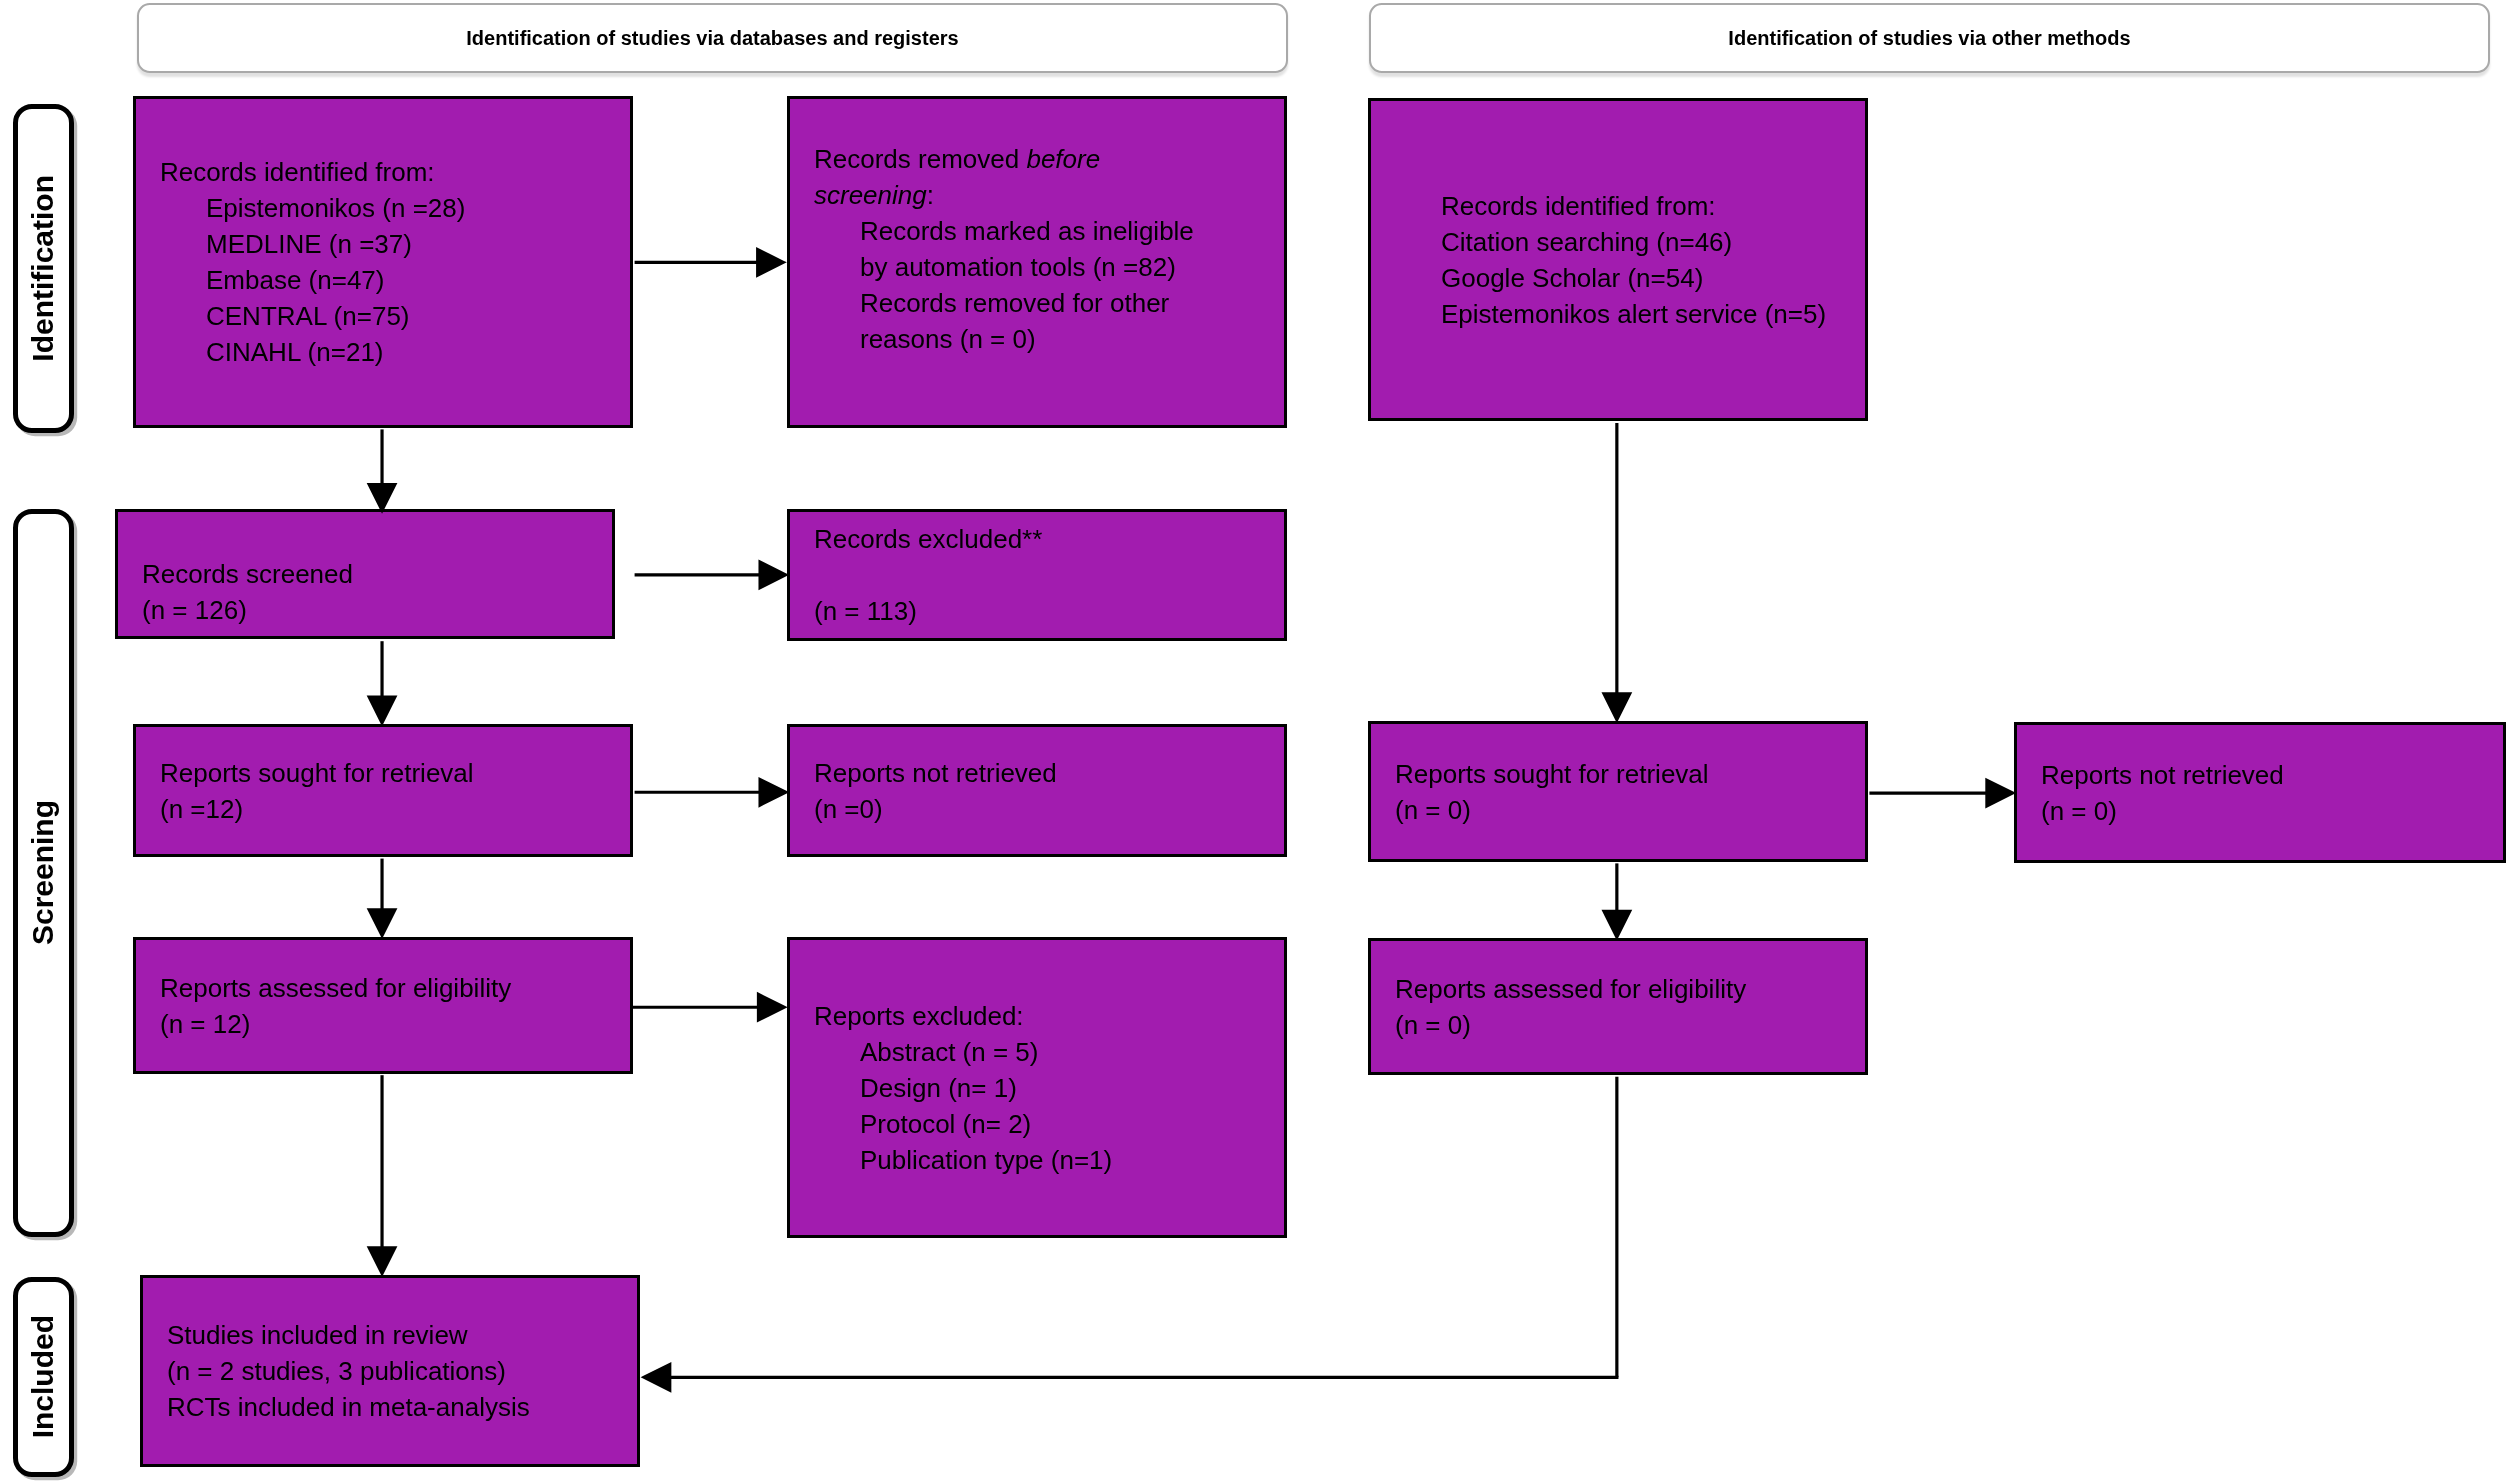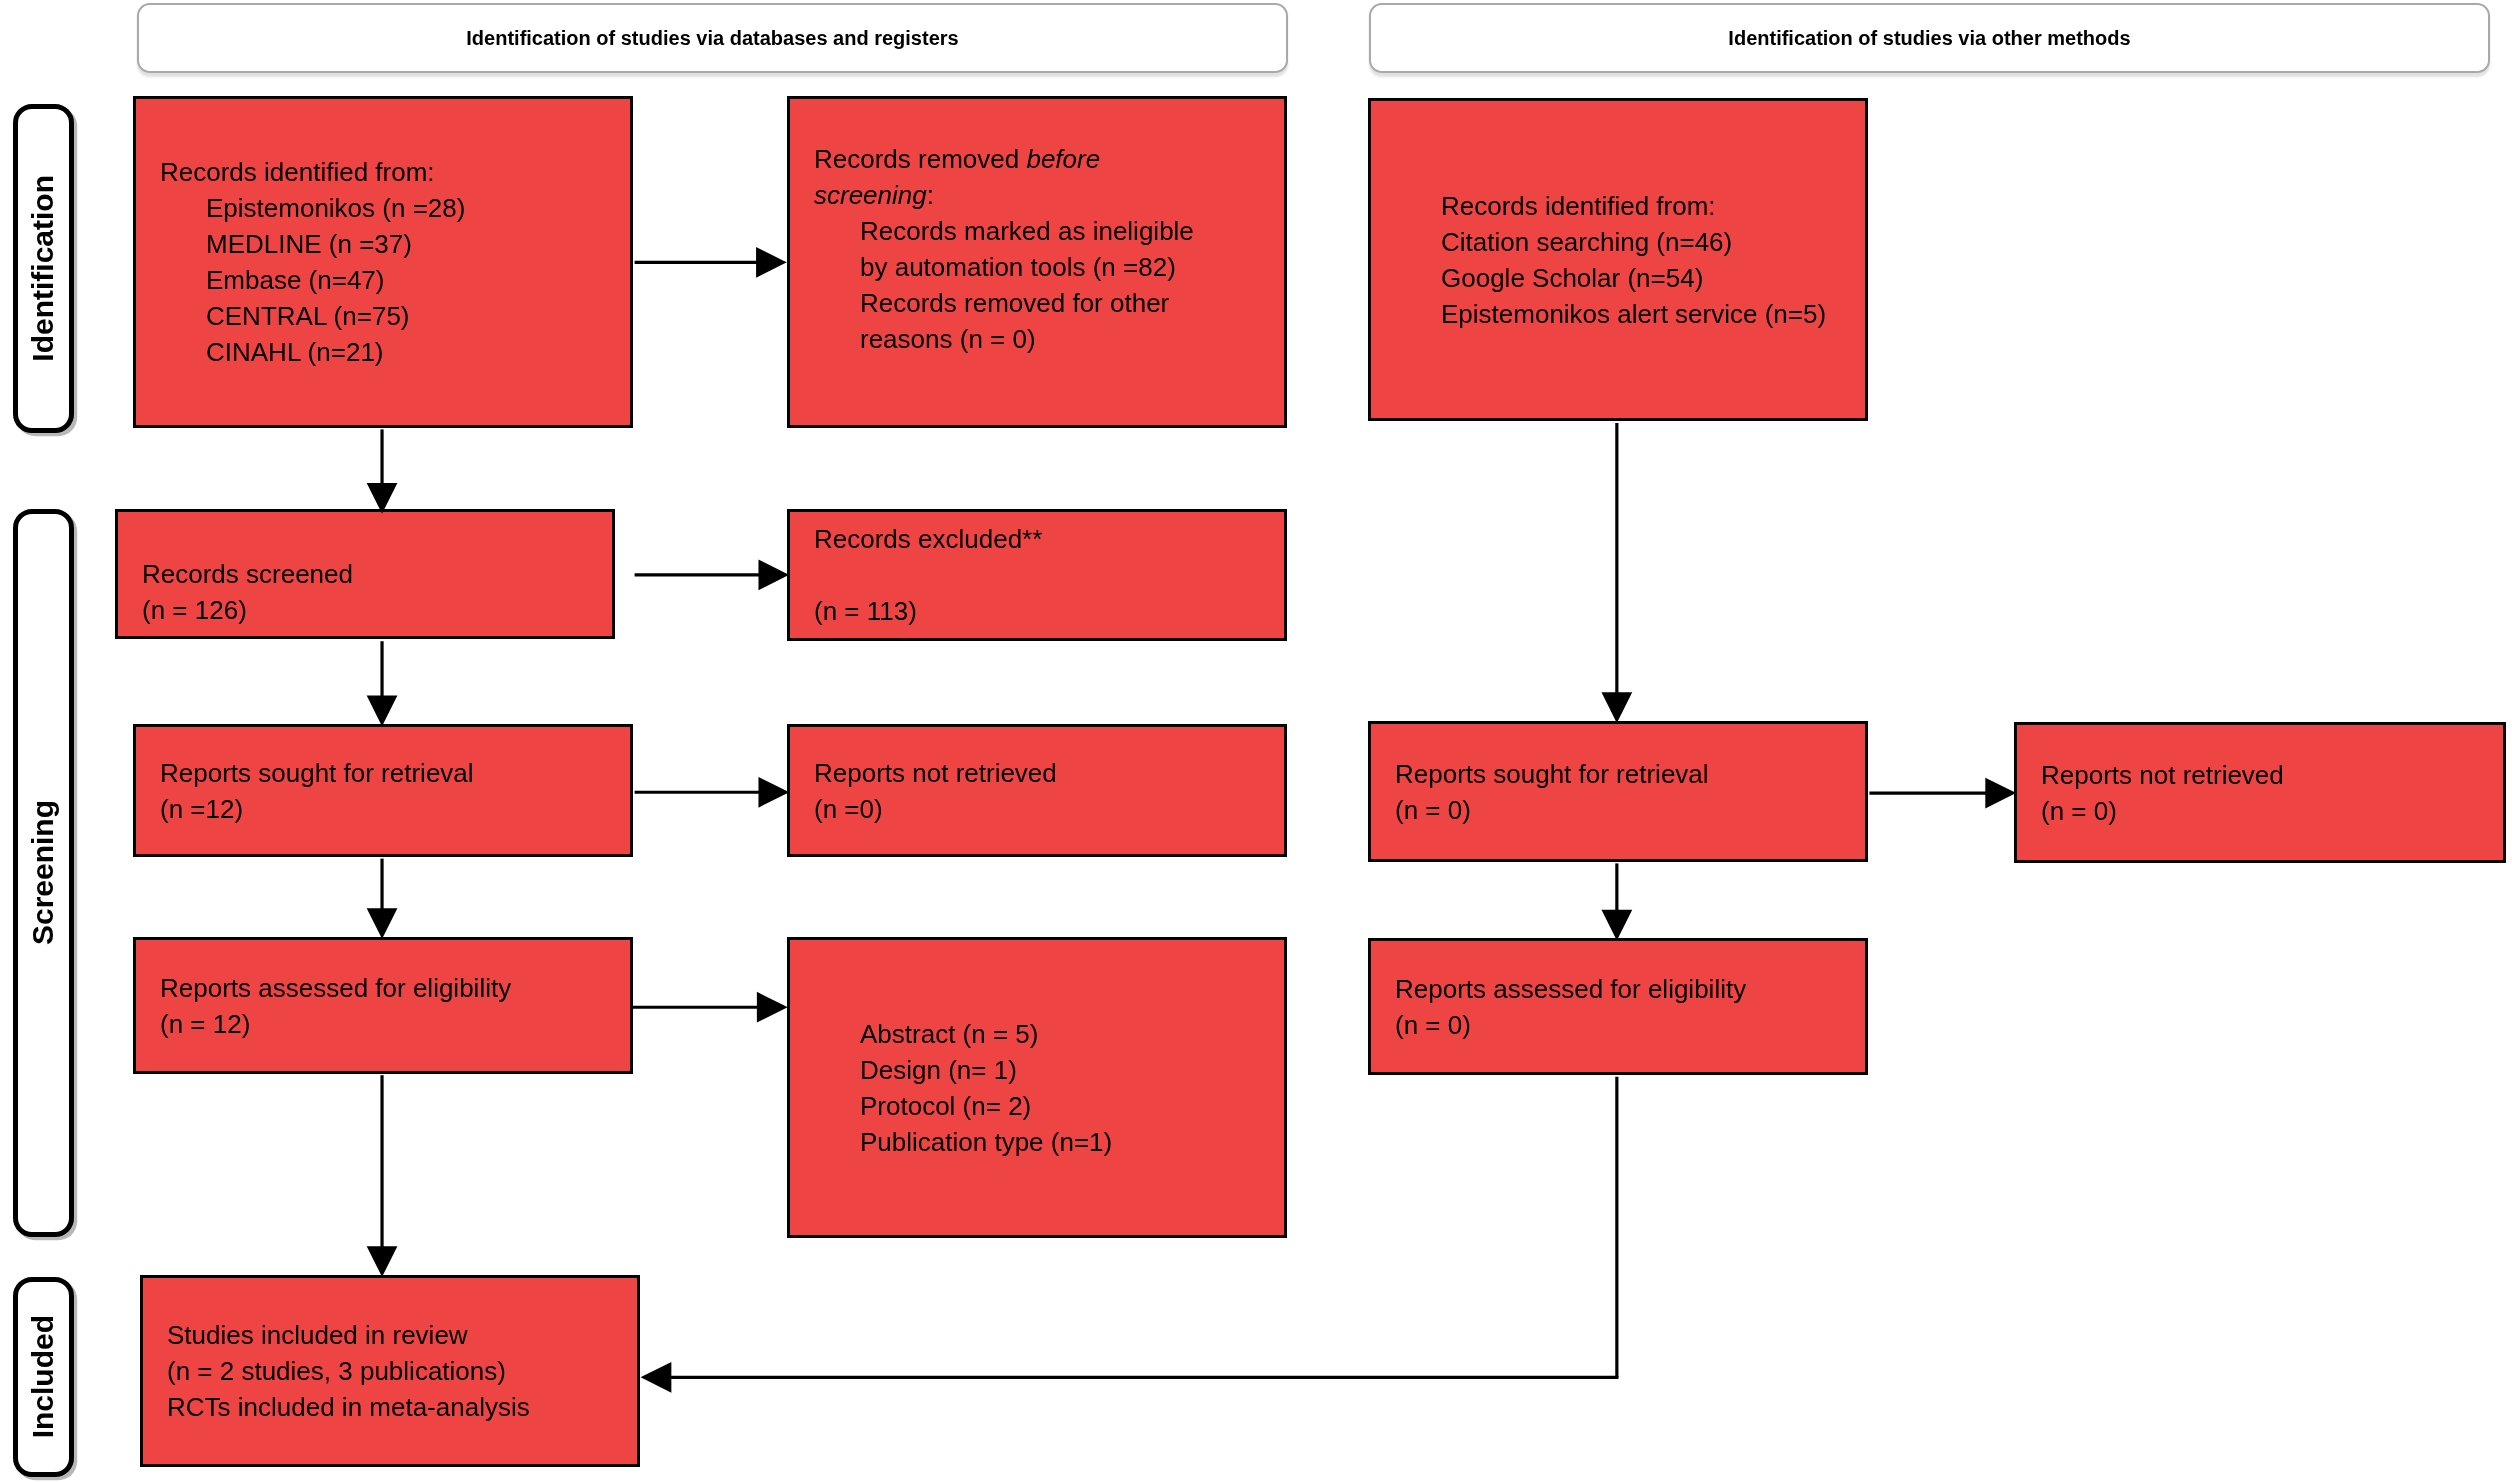--- a/index.html
+++ b/index.html
@@ -30,21 +30,21 @@
     display:flex; align-items:center; justify-content:center;
   }
   .side-label span {
     writing-mode:vertical-rl;
     transform:rotate(180deg);
     font-weight:bold; font-size:30px;
     white-space:nowrap;
   }
   .pbox {
     position:absolute; box-sizing:border-box;
-    background:#ef4444;
+    background:#a21caf;
     border:3.2px solid #000000;
     display:flex; flex-direction:column; justify-content:center;
     padding:8px 22.4px 8px 24px;
     font-size:26px; line-height:36px;
   }
   .pbox.top-pad { justify-content:flex-start; padding-top:42px; }
   .pbox.inset-left { padding-left:70px; }
   .bline { white-space:normal; }
   .indent { padding-left:46px; }
   .wrap-tight { padding-right:44px; }
@@ -121,20 +121,21 @@
   <div class="pbox" style="left:2014px; top:722px; width:492px; height:141px;">
     <div class="bline">Reports not retrieved</div>
     <div class="bline">(n = 0)</div>
   </div>
 
   <div class="pbox" style="left:133px; top:937px; width:500px; height:137px;">
     <div class="bline">Reports assessed for eligibility</div>
     <div class="bline">(n = 12)</div>
   </div>
   <div class="pbox" style="left:787px; top:937px; width:500px; height:301px;">
+    <div class="bline">Reports excluded:</div>
     <div class="bline indent">Abstract (n = 5)</div>
     <div class="bline indent">Design (n= 1)</div>
     <div class="bline indent">Protocol (n= 2)</div>
     <div class="bline indent">Publication type (n=1)</div>
   </div>
   <div class="pbox" style="left:1368px; top:938px; width:500px; height:137px;">
     <div class="bline">Reports assessed for eligibility</div>
     <div class="bline">(n = 0)</div>
   </div>
 

